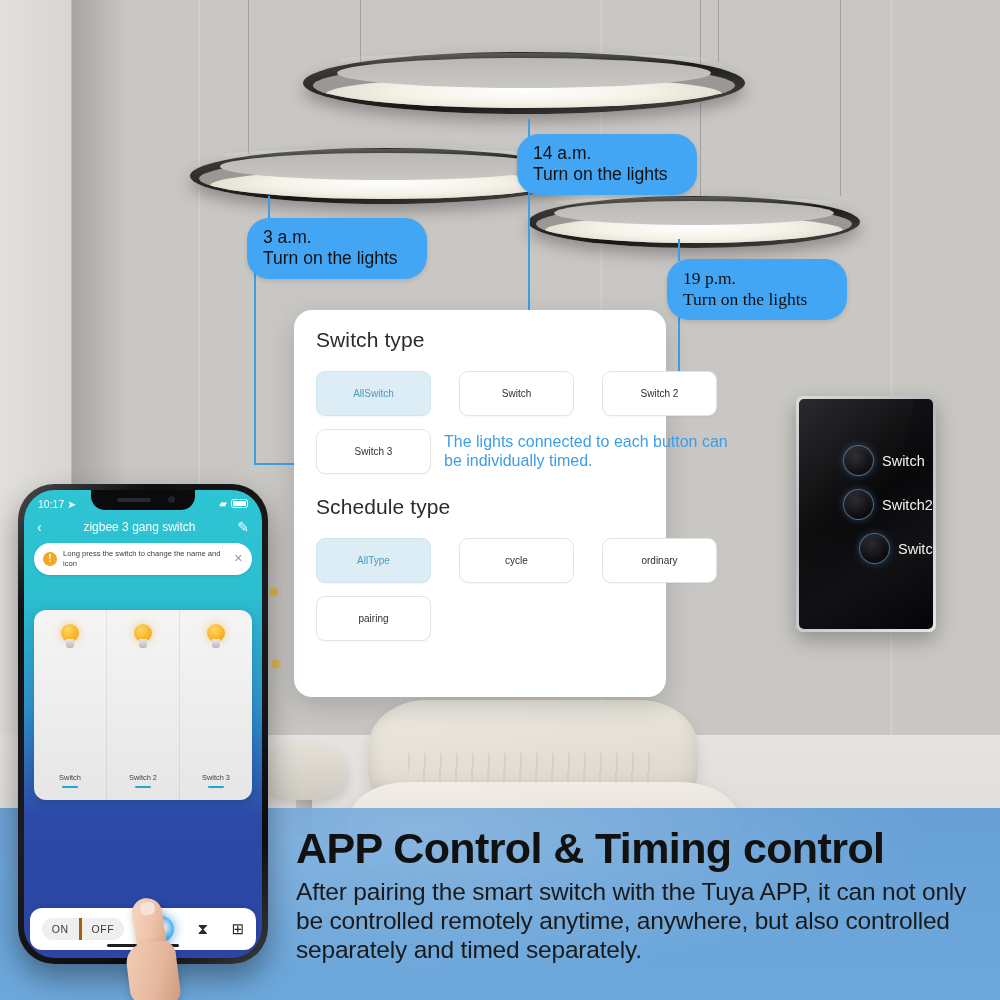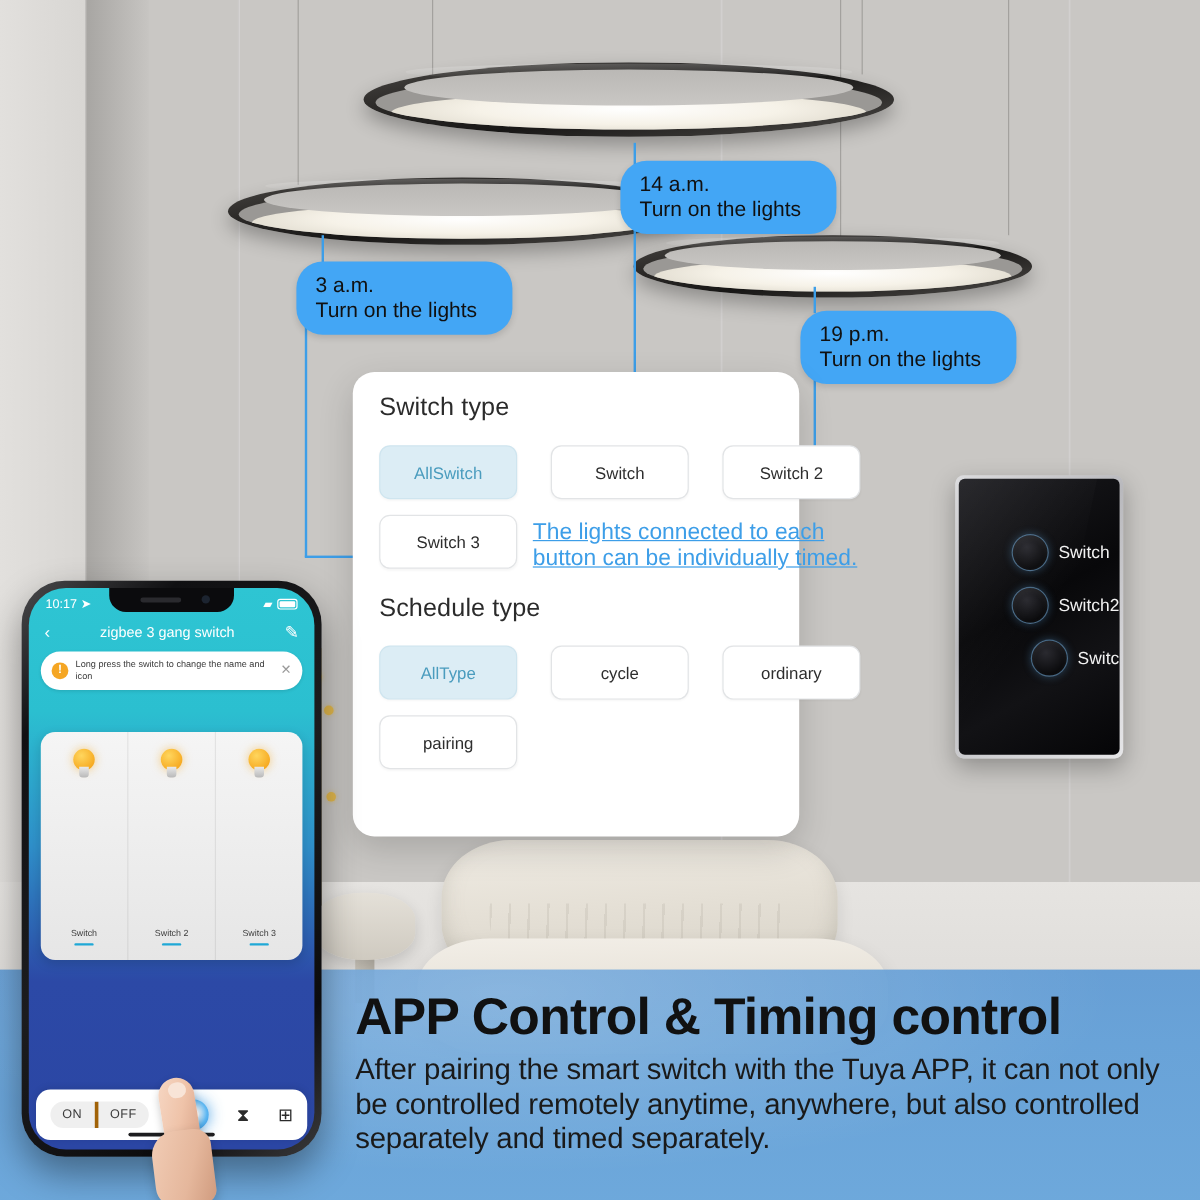--- a/index.html
+++ b/index.html
@@ -163,29 +163,29 @@
     font-size: 21px; color: #2b2b2b; font-weight: 400; letter-spacing: 0.1px;
   }
   .chip-grid {
     display: grid; grid-template-columns: repeat(3, 115px);
     gap: 13px 28px; margin-top: 19px;
   }
   .chip {
     height: 45px; border-radius: 9px;
     border: 1px solid #e2e4e6; background: #fff;
     display: flex; align-items: center; justify-content: center;
-    font-size: 14px; color: #2e2e2e;
+    font-size: 10px; color: #2e2e2e;
     box-shadow: 0 1px 2px rgba(0,0,0,0.035);
   }
   .chip.selected {
     background: #dcedf5; border-color: #cfe5ef; color: #4a9cbe;
   }
   .note {
     position: absolute; left: 150px; top: 123px; width: 290px;
-    color: #3d9ee8; font-size: 19px; line-height: 1.16; text-decoration: underline;
+    color: #3d9ee8; font-size: 16px; line-height: 1.16;
   }
   .section-2 { margin-top: 21px; }
 
   
   .wall-switch {
     position: absolute; left: 796px; top: 396px; width: 140px; height: 236px;
     border-radius: 7px;
     background: linear-gradient(135deg, #dcdcde 0%, #b9b9bd 40%, #e6e6e8 100%);
     padding: 3px;
     box-shadow: 0 8px 20px rgba(0,0,0,0.28);
@@ -407,21 +407,21 @@
 <div class="callout" style="left:247px;top:218px;width:180px;">
   <span class="time">3 a.m.</span>
   <span class="act">Turn on the lights</span>
 </div>
 
 <div class="callout" style="left:517px;top:134px;width:180px;">
   <span class="time">14 a.m.</span>
   <span class="act">Turn on the lights</span>
 </div>
 
-<div class="callout" style="left:667px;top:259px;width:180px;">
+<div class="callout" style="left:667px;top:259px;width:180px;font-family:Liberation Serif, serif;">
   <span class="time">19 p.m.</span>
   <span class="act">Turn on the lights</span>
 </div>
 
 <div class="card">
   <div class="card-title">Switch type</div>
 
   <div class="chip-grid">
     <div class="chip selected">
       <span>AllSwitch</span>

